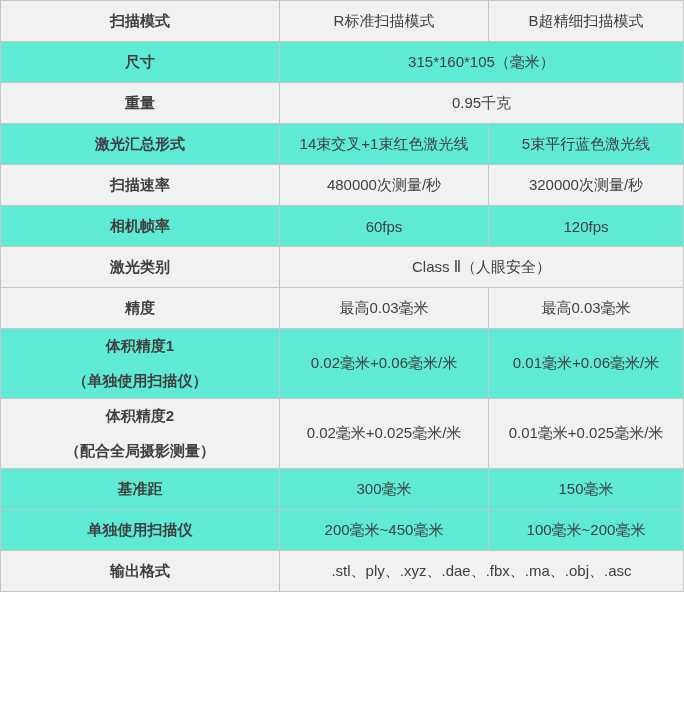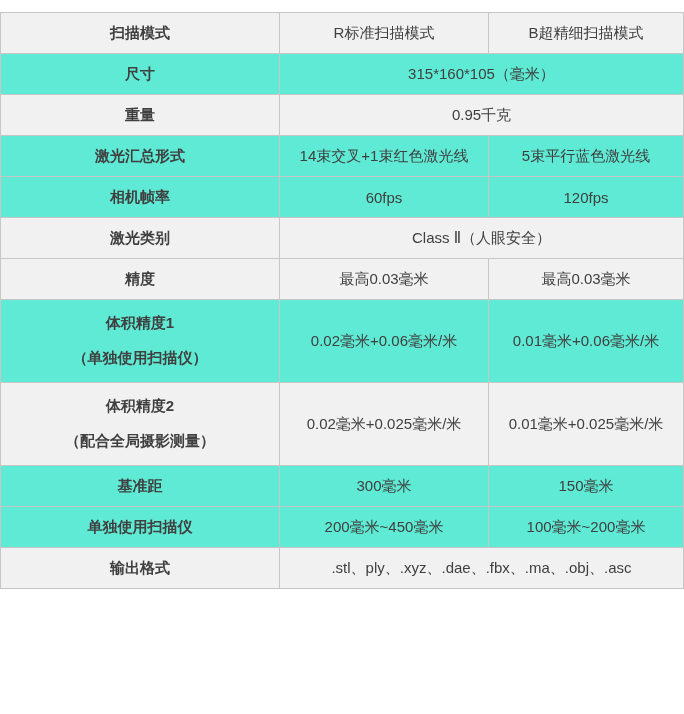--- a/index.html
+++ b/index.html
@@ -6,39 +6,38 @@
     margin: 0;
     padding: 0;
     background: #ffffff;
   }
   .spec-table {
     width: 683px;
     border-collapse: collapse;
     table-layout: fixed;
     font-family: "Liberation Sans", "DejaVu Sans", sans-serif;
     color: #404040;
-    margin-top: 12px;
   }
   .spec-table td {
     border: 1px solid #c6c6c6;
     text-align: center;
     vertical-align: middle;
     font-size: 15px;
     padding: 0 4px;
     overflow: hidden;
   }
   .spec-table tr {
     height: 41px;
     background: #5eead4;
   }
   .spec-table tr.alt {
     background: #f1f1f1;
   }
   .spec-table tr.tall {
-    height: 83px;
+    height: 70px;
   }
   td.label-cell {
     font-weight: bold;
   }
   .label-line {
     display: block;
   }
   .sublabel {
     margin-top: 16px;
   }
@@ -63,20 +62,25 @@
       <td colspan="2">315*160*105（毫米）</td>
     </tr>
     <tr class="alt">
       <td class="label-cell">重量</td>
       <td colspan="2">0.95千克</td>
     </tr>
     <tr>
       <td class="label-cell">激光汇总形式</td>
       <td>14束交叉+1束红色激光线</td>
       <td>5束平行蓝色激光线</td>
+    </tr>
+    <tr class="alt">
+      <td class="label-cell">扫描速率</td>
+      <td>480000次测量/秒</td>
+      <td>320000次测量/秒</td>
     </tr>
     <tr>
       <td class="label-cell">相机帧率</td>
       <td>60fps</td>
       <td>120fps</td>
     </tr>
     <tr class="alt">
       <td class="label-cell">激光类别</td>
       <td colspan="2">Class Ⅱ（人眼安全）</td>
     </tr>

